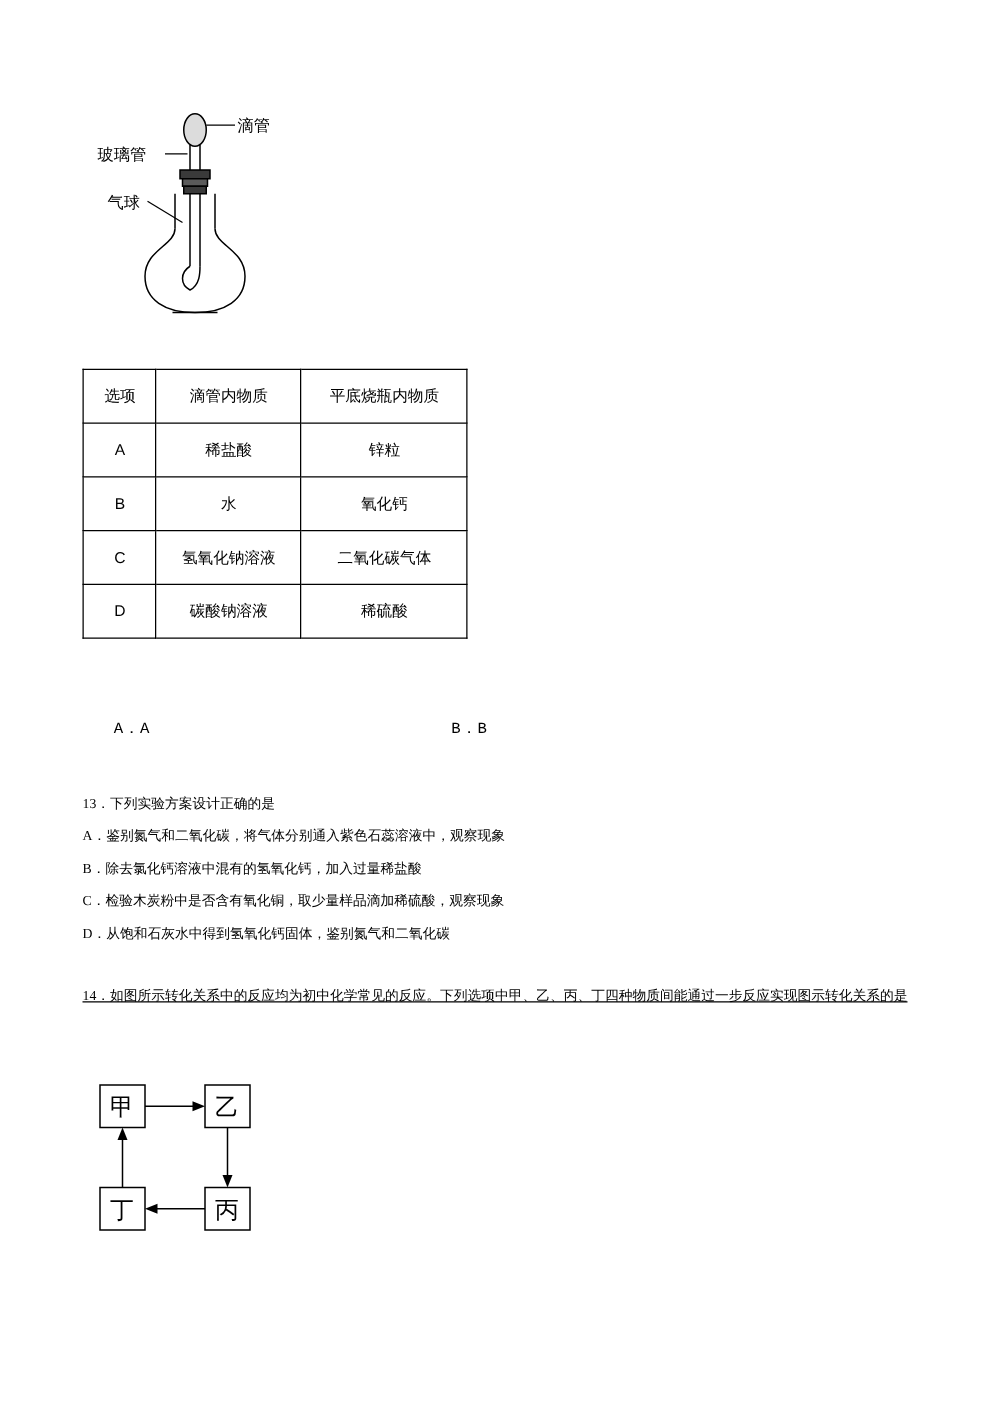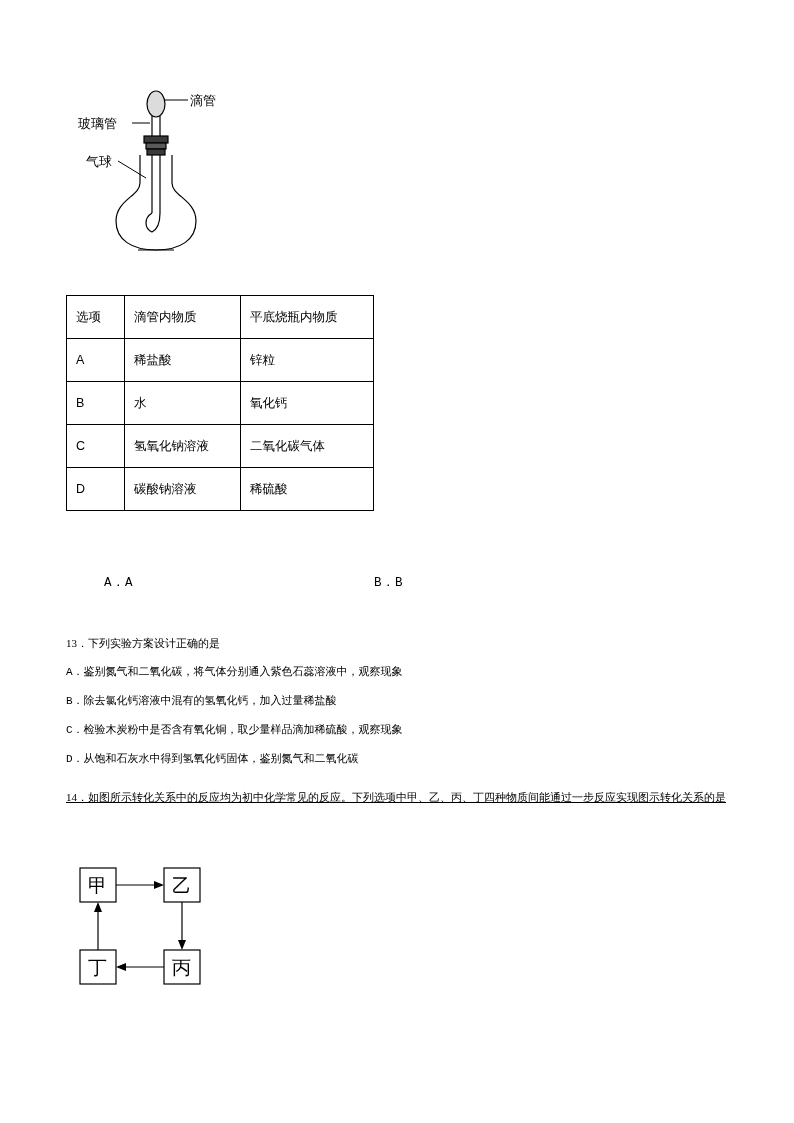--- a/index.html
+++ b/index.html
@@ -36,36 +36,37 @@
   }
 
   
   .opt-table {
     position: absolute;
     left: 66px;
     top: 295px;
     border-collapse: collapse;
     font-family: "Liberation Sans", sans-serif;
     font-size: 12.5px;
+    text-align: center;
   }
   .opt-table td {
     border: 1px solid #000000;
     padding: 9px 8px 9px 9px;
     vertical-align: middle;
     line-height: 1.3;
     height: 24px;
   }
   .opt-table td.c0 { width: 40px; }
   .opt-table td.c1 { width: 98px; margin-left: 48px; }
   .opt-table td.c2 { width: 115px; }
 
   
   .choices {
     position: absolute;
-    left: 104px;
+    left: 91px;
     top: 574px;
     width: 620px;
     font-family: "Liberation Mono", monospace;
     font-size: 12.5px;
     letter-spacing: 0.5px;
   }
   .choices .row {
     display: flex;
     margin-bottom: 14px;
   }
@@ -80,22 +81,21 @@
     font-size: 11px;
     line-height: 1.55;
   }
   #q13 { top: 635px; }
   #q14 { top: 789px; text-decoration: underline; }
 
   .q-stem {
     margin: 0 0 9px 0;
   }
   .q-opt {
-    margin: 12px 0 9px 0;
-    font-family: Liberation Mono, monospace;
+    margin: 0 0 9px 0;
   }
 
   
   .transform {
     position: absolute;
     left: 66px;
     top: 858px;
     width: 260px;
     height: 145px;
   }

